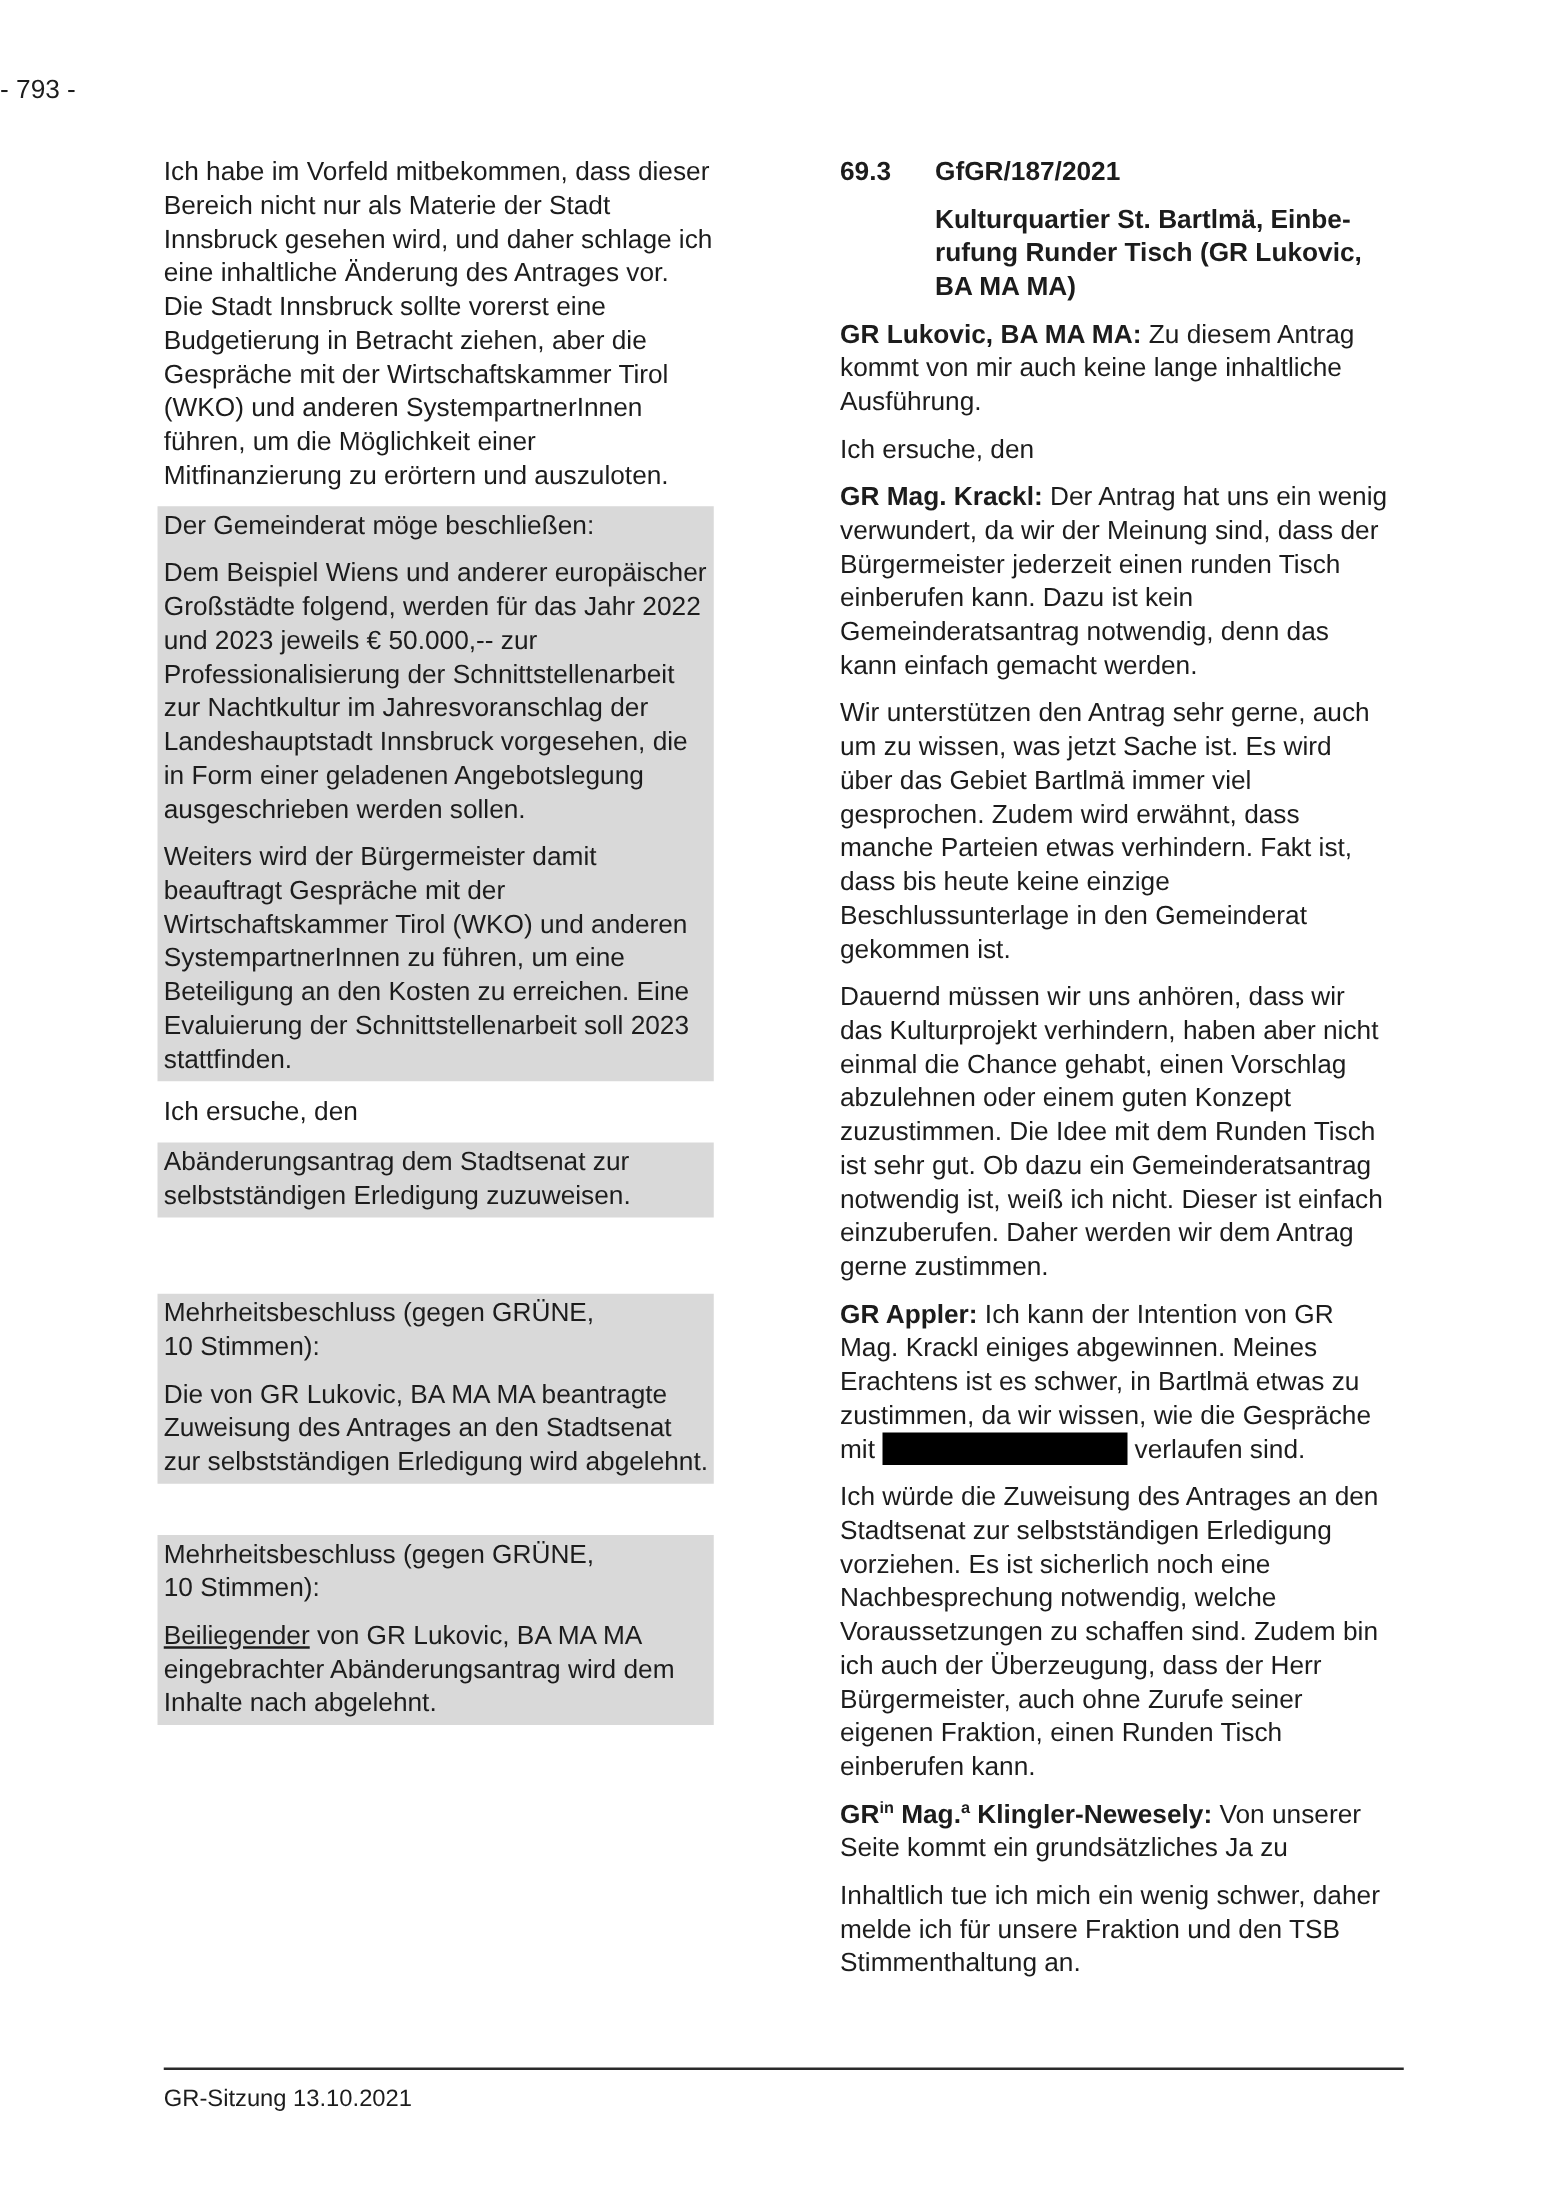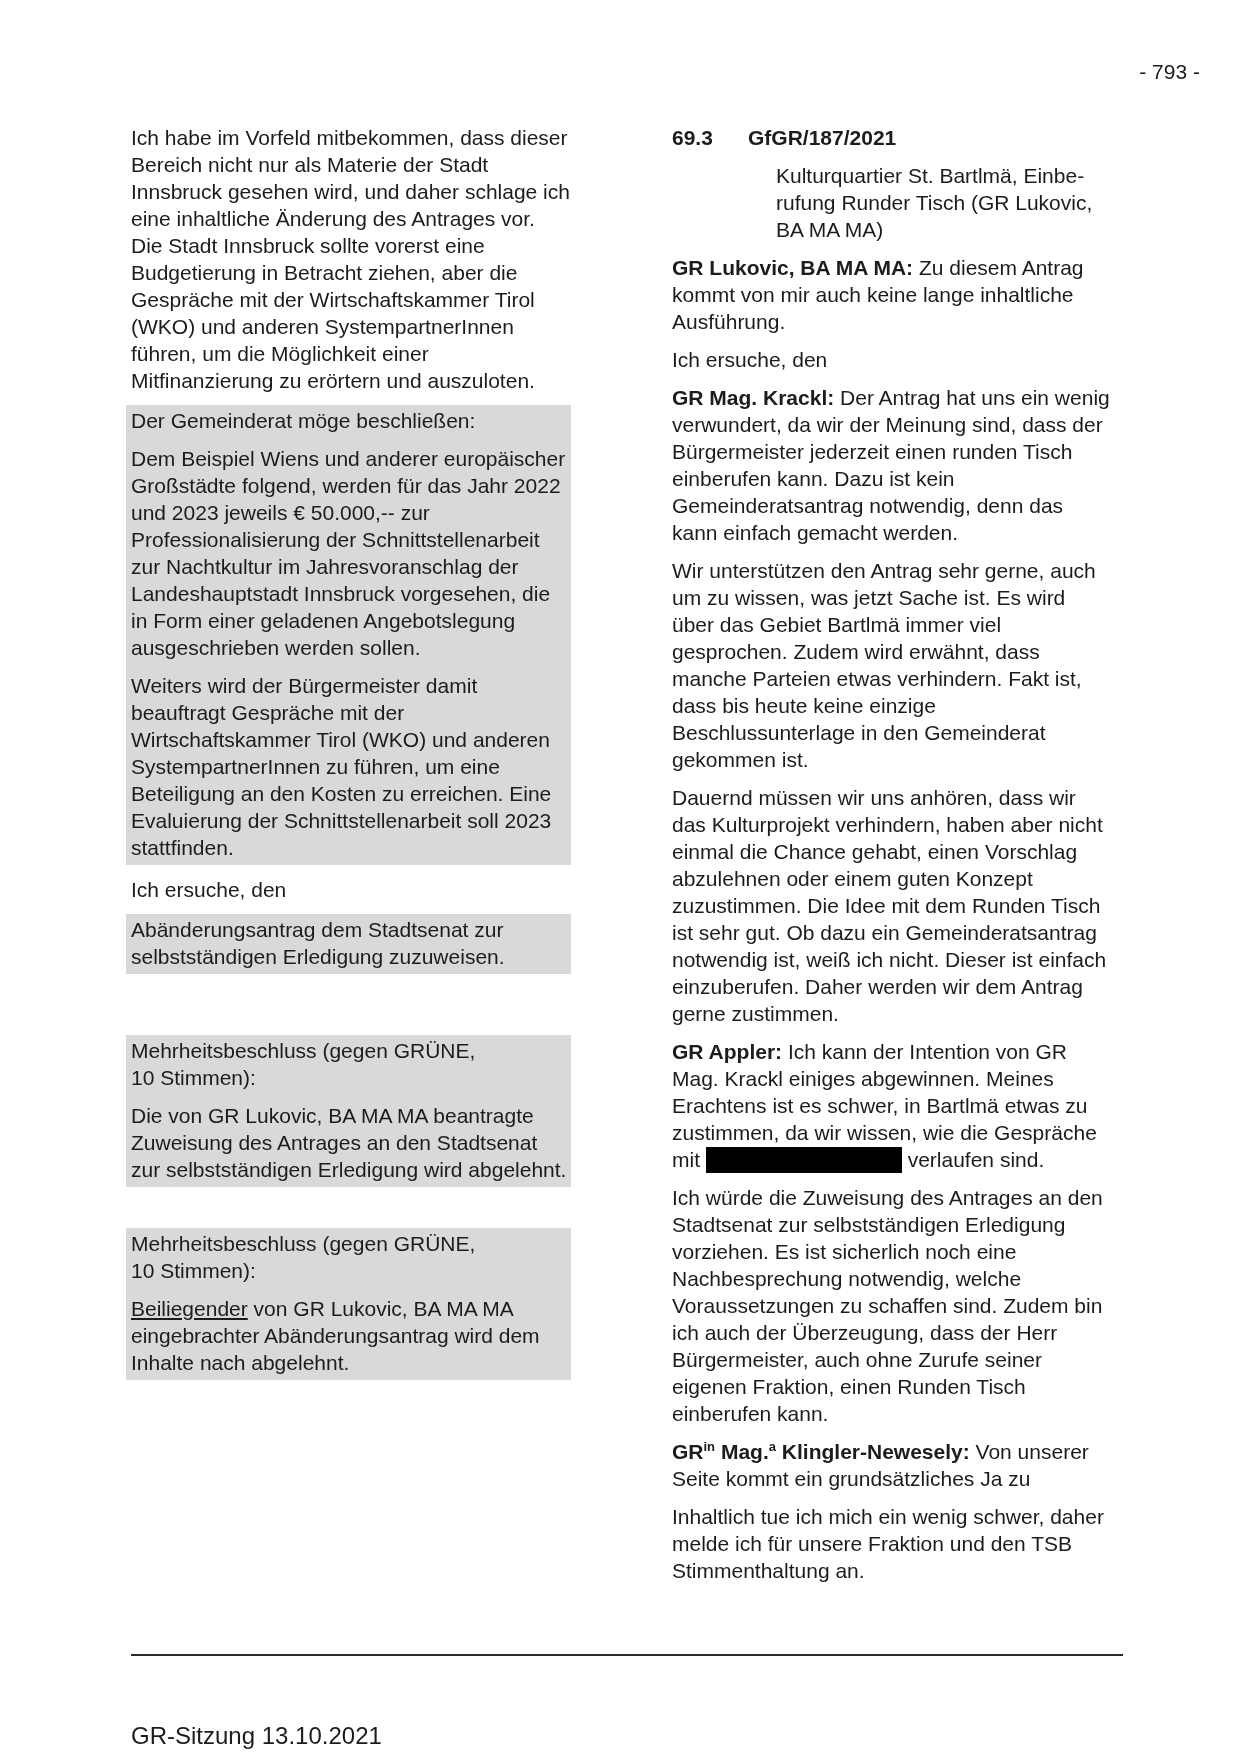--- a/index.html
+++ b/index.html
@@ -6,55 +6,55 @@
   body {
     width: 1241px; height: 1754px;
     background: #ffffff;
     font-family: "Liberation Sans", sans-serif;
     color: #1c1c1c;
     position: relative;
     overflow: hidden;
   }
   .page-number {
     position: absolute; top: 60px; left: 0; width: 1200px;
-    text-align: right; font-size: 21px;
+    text-align: left; font-size: 21px;
   }
   .col { position: absolute; top: 124px; font-size: 21px; line-height: 27px; }
   .col-left  { left: 131px; width: 440px; }
   .col-right { left: 672px; width: 440px; }
   p { margin: 0 0 11px 0; }
   .hl {
     background: #d9d9d9;
     margin: 0 0 11px -5px;
     padding: 2px 4px 4px 5px;
   }
   .hl p:last-child { margin-bottom: 0; }
   .pre { white-space: pre-line; }
   .u { text-decoration: underline; }
   .b { font-weight: bold; }
   .gap-1 { height: 50px; }
   .gap-2 { height: 30px; }
   .section-head { display: flex; margin-bottom: 11px; }
   .section-num { width: 76px; flex: 0 0 76px; font-weight: bold; }
   .section-id { font-weight: bold; }
   .section-title {
-    font-weight: normal; margin-left: 104px; white-space: pre-line;
+    font-weight: bold; margin-left: 76px; white-space: pre-line;
     margin-bottom: 11px;
   }
   sup { font-size: 0.62em; line-height: 0; }
   .redaction {
     display: inline-block; width: 196px; height: 26px;
     background: #000000; vertical-align: -6px;
   }
   .footer-rule {
     position: absolute; left: 131px; top: 1654px; width: 992px;
     border-top: 2px solid #2a2a2a;
   }
   .footer-text {
-    position: absolute; left: 131px; top: 1722px; font-size: 24px;
+    position: absolute; left: 131px; top: 1669px; font-size: 19px;
   }
 </style>
 </head>
 <body>
 
 <div class="page-number">- 793 -</div>
 
 <div class="col col-left">
   <p>Ich habe im Vorfeld mitbekommen, dass dieser Bereich nicht nur als Materie der Stadt Innsbruck gesehen wird, und daher schlage ich eine inhaltliche Änderung des Antrages vor. Die Stadt Innsbruck sollte vorerst eine Budgetierung in Betracht ziehen, aber die Gespräche mit der Wirtschaftskammer Tirol (WKO) und anderen SystempartnerInnen führen, um die Möglichkeit einer Mitfinanzierung zu erörtern und auszuloten.</p>
 

